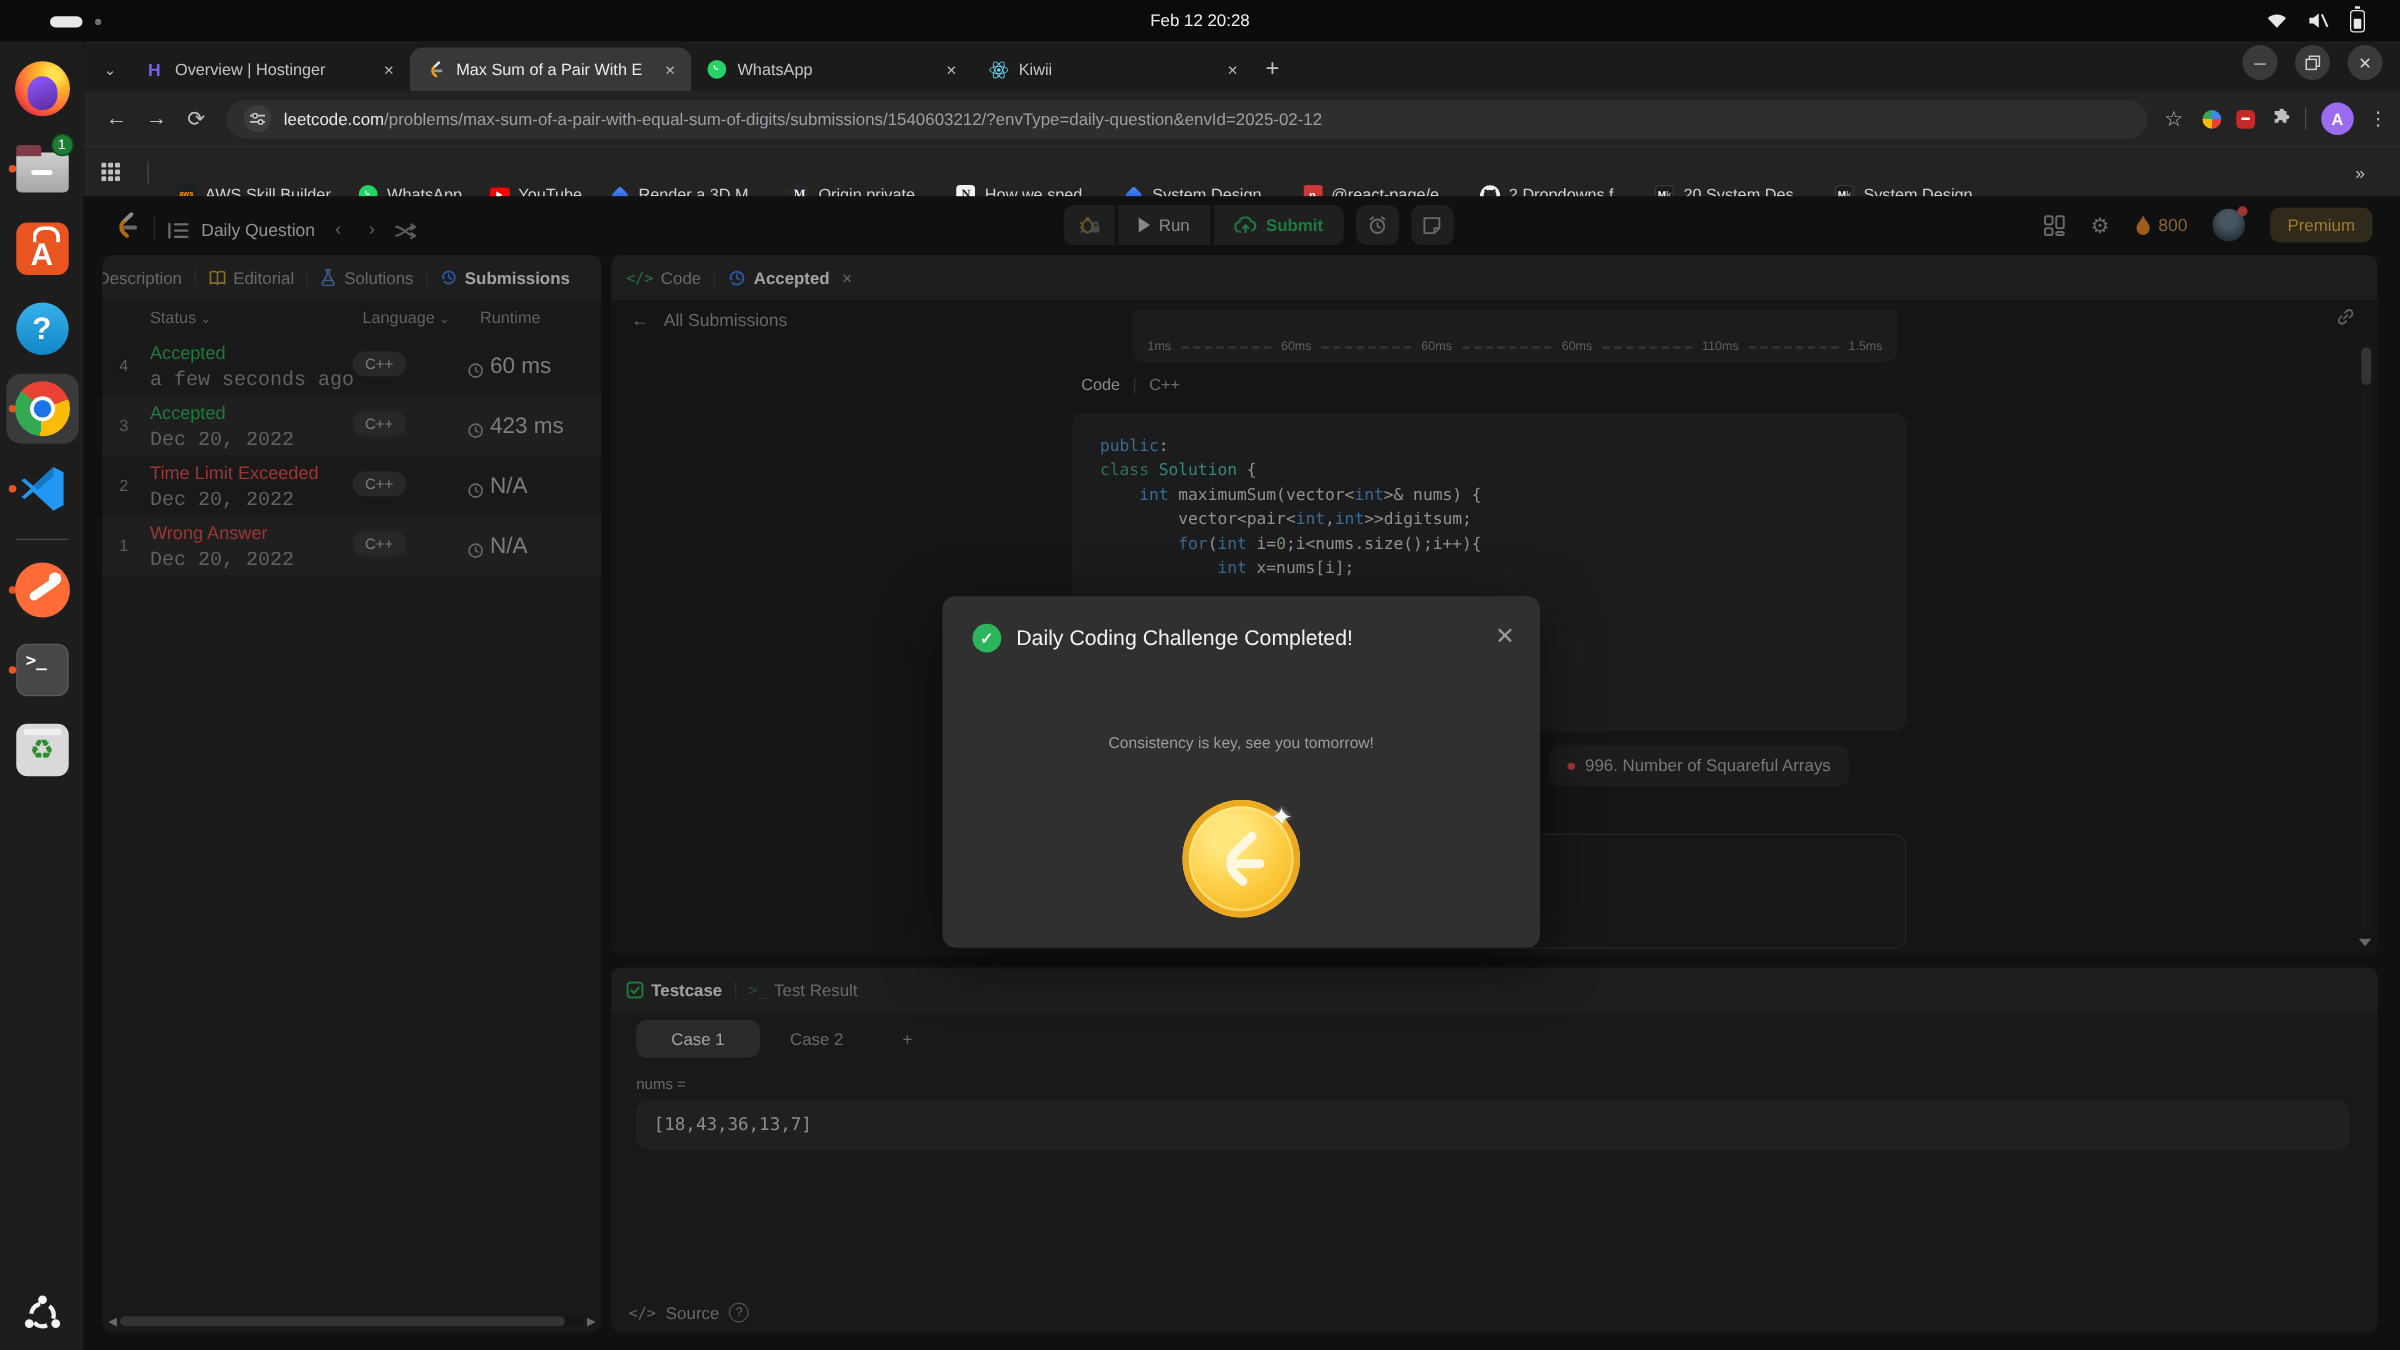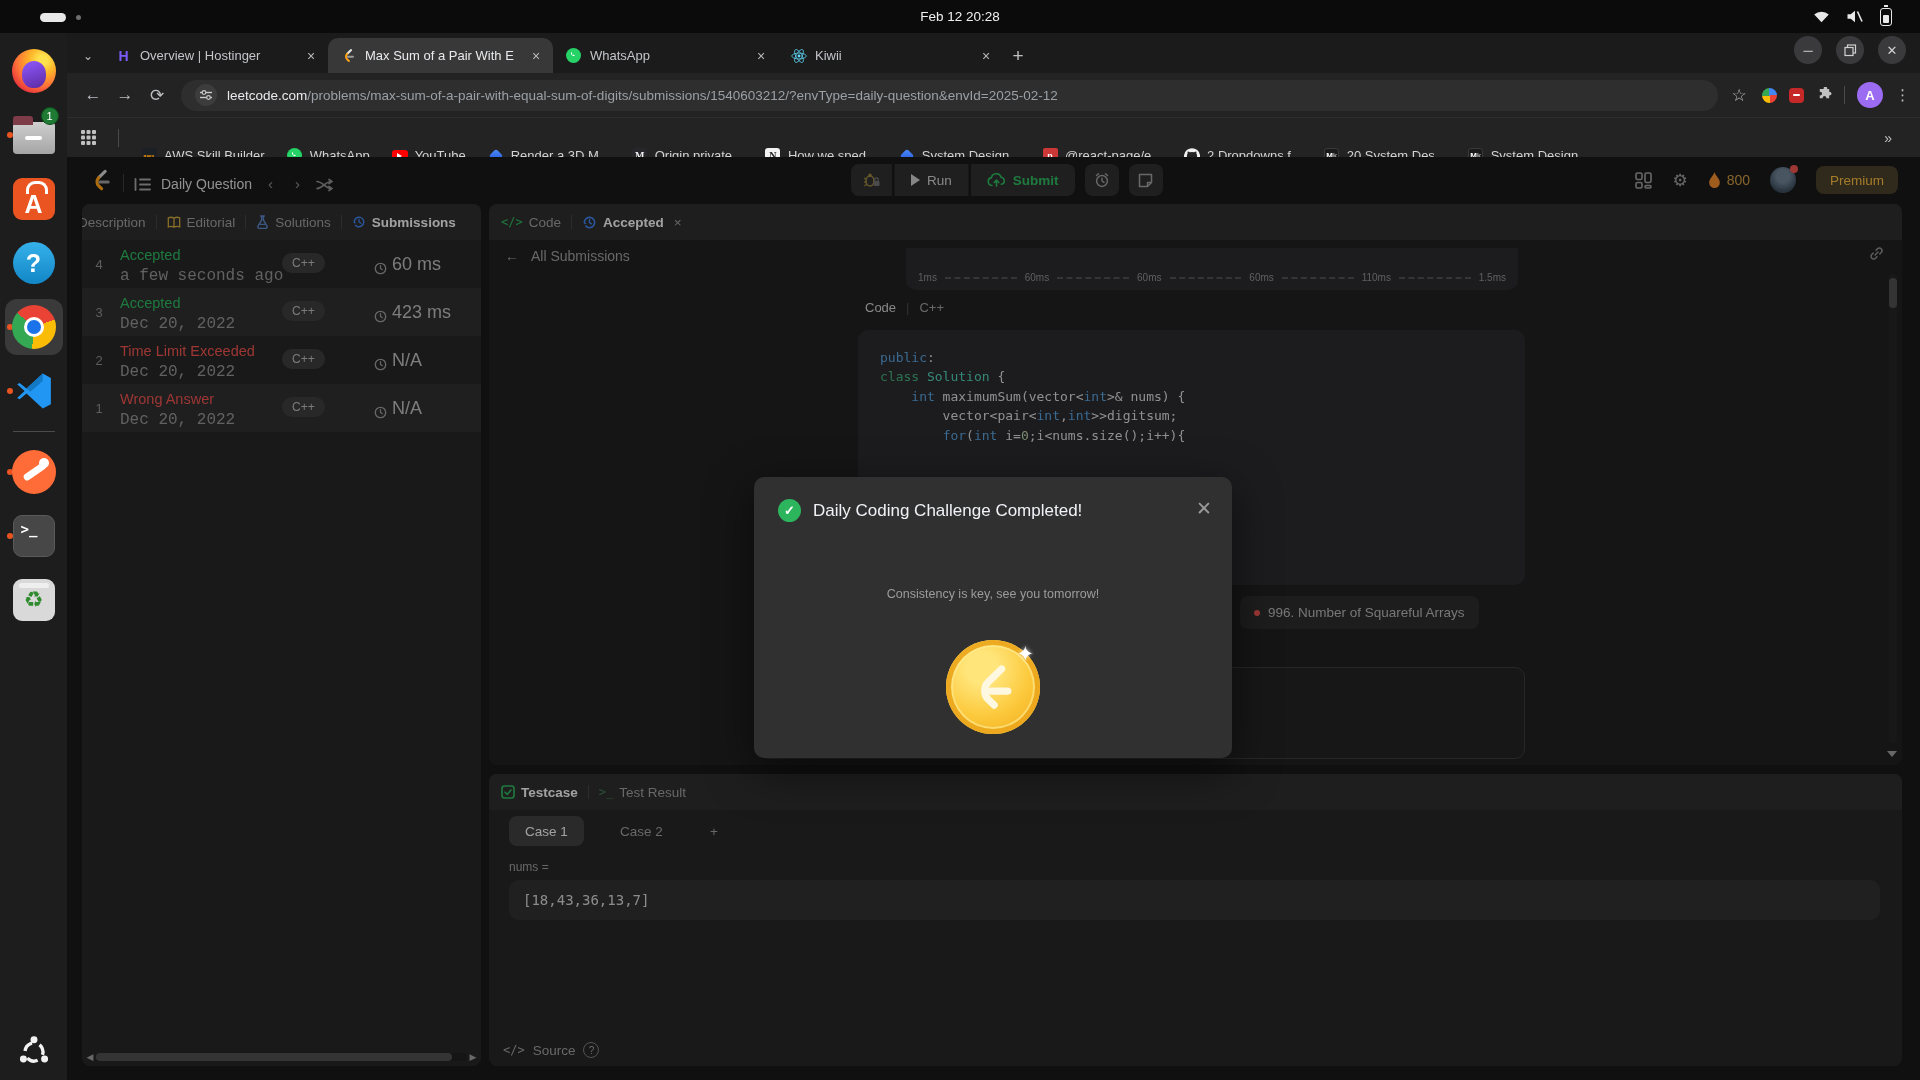--- a/index.html
+++ b/index.html
@@ -127,21 +127,21 @@
   #related-chip{position:absolute;left:751px;top:392px;height:33px;background:#2b2b2d;border-radius:8px;display:flex;align-items:center;gap:8px;padding:0 14px;color:#b0b0b0;font-size:13.5px;}
   .dot-hard{width:6px;height:6px;border-radius:50%;background:#e8514d;}
   #ghost-box{position:absolute;left:270px;top:463px;width:766px;height:92px;background:#222224;border:1px solid #3a3a3c;border-radius:10px;}
   #vscroll{position:absolute;right:5px;top:70px;bottom:22px;width:8px;}
   #vscroll .vtrack{position:absolute;inset:0;background:#242426;border-radius:4px;}
   #vscroll .vthumb{position:absolute;left:0;top:4px;width:8px;height:30px;background:#4d4d4d;border-radius:4px;}
   #vscroll-arrow{position:absolute;right:5px;bottom:8px;width:0;height:0;border-left:5px solid transparent;border-right:5px solid transparent;border-top:6px solid #9a9a9a;}
 
   
   #bottom-panel{left:422px;top:617px;width:1413px;height:292px;}
-  .case-chip{position:absolute;top:42px;height:30px;border-radius:8px;display:flex;align-items:center;padding:0 16px;font-size:13.5px;color:#9a9a9a;}
+  .case-chip{position:absolute;top:42px;height:30px;border-radius:8px;display:flex;align-items:center;padding:0 28px;font-size:13.5px;color:#9a9a9a;}
   .case-chip.active{background:#3f3f3f;color:#ededed;}
   #nums-label{position:absolute;left:20px;top:86px;font-size:12px;color:#9a9a9a;}
   #nums-input{position:absolute;left:20px;right:22px;top:106px;height:40px;background:#303031;border-radius:10px;display:flex;align-items:center;padding-left:14px;font-family:"DejaVu Sans Mono",monospace;font-size:14px;color:#cfcfcf;}
   #source-row{position:absolute;left:14px;bottom:8px;display:flex;align-items:center;gap:8px;color:#9a9a9a;font-size:13.5px;}
   .qmark{width:16px;height:16px;border-radius:50%;border:1px solid #7a7a7a;color:#9a9a9a;font-size:10px;display:flex;align-items:center;justify-content:center;}
 
   
   #page-overlay{position:absolute;inset:0;background:rgba(0,0,0,0.32);}
   #modal{position:absolute;left:687px;top:320px;width:478px;height:281px;background:#303031;border-radius:10px;box-shadow:0 12px 45px rgba(0,0,0,.55);}
   #modal-head{position:absolute;left:24px;top:22px;display:flex;align-items:center;gap:12px;}
@@ -533,20 +533,25 @@
             <span class="vsep"></span>
             <span class="phead-item active">
               <svg width="14" height="14" viewBox="0 0 16 16">
                 <path d="M2.5 8 a5.5 5.5 0 1 1 1.6 3.9" fill="none" stroke="#3d7fe8" stroke-width="1.7" stroke-linecap="round"></path>
                 <path d="M2.2 7.2 L2.5 9.8 L5 9" fill="#3d7fe8"></path>
                 <path d="M8 5 V8 l2.2 1.4" stroke="#3d7fe8" stroke-width="1.5" fill="none" stroke-linecap="round"></path>
               </svg>
               <span>Submissions</span>
             </span>
           </div>
+        <div id="colhead">
+          <span class="c1"><span>Status</span> <span style="font-size:10px;">⌄</span></span>
+          <span class="c2"><span>Language</span> <span style="font-size:10px;">⌄</span></span>
+          <span class="c3">Runtime</span>
+        </div>
         <div id="submission-rows">
             <div class="subrow">
               <span class="rnum">4</span>
     <span class="rstat accepted">Accepted</span>
     <span class="rdate">a few seconds ago</span>
     <span class="rlang">C++</span>
     <span class="rrt">
                 <svg width="13" height="13" viewBox="0 0 14 14">
                   <circle cx="7" cy="7" r="5.6" fill="none" stroke="#9a9a9a" stroke-width="1.4"></circle>
                   <path d="M7 4 V7 l2 1.3" stroke="#9a9a9a" stroke-width="1.3" fill="none" stroke-linecap="round"></path>
@@ -653,20 +658,21 @@
           <span style="color:#4a4a4a;">|</span>
           <span class="l2">C++</span>
         </div>
 
         <div id="code-card">
             <div class="code-line"><span class="tok-kw">public</span><span class="tok-pln">:</span></div>
             <div class="code-line"><span class="tok-clskw">class</span><span class="tok-pln"> </span><span class="tok-cls">Solution</span><span class="tok-pln"> {</span></div>
             <div class="code-line"><span class="tok-pln">    </span><span class="tok-kw">int</span><span class="tok-pln"> maximumSum(vector&lt;</span><span class="tok-kw">int</span><span class="tok-pln">&gt;&amp; nums) {</span></div>
             <div class="code-line"><span class="tok-pln">        vector&lt;pair&lt;</span><span class="tok-kw">int</span><span class="tok-pln">,</span><span class="tok-kw">int</span><span class="tok-pln">&gt;&gt;digitsum;</span></div>
             <div class="code-line"><span class="tok-pln">        </span><span class="tok-kw">for</span><span class="tok-pln">(</span><span class="tok-kw">int</span><span class="tok-pln"> i=</span><span class="tok-num">0</span><span class="tok-pln">;i&lt;nums.size();i++){</span></div>
+            <div class="code-line"><span class="tok-pln">            </span><span class="tok-kw">int</span><span class="tok-pln"> x=nums[i];</span></div>
           </div>
 
         <div id="related-chip">
           <span class="dot-hard"></span>
           <span>996. Number of Squareful Arrays</span>
         </div>
 
         <div id="ghost-box"></div>
 
         <div id="vscroll">

